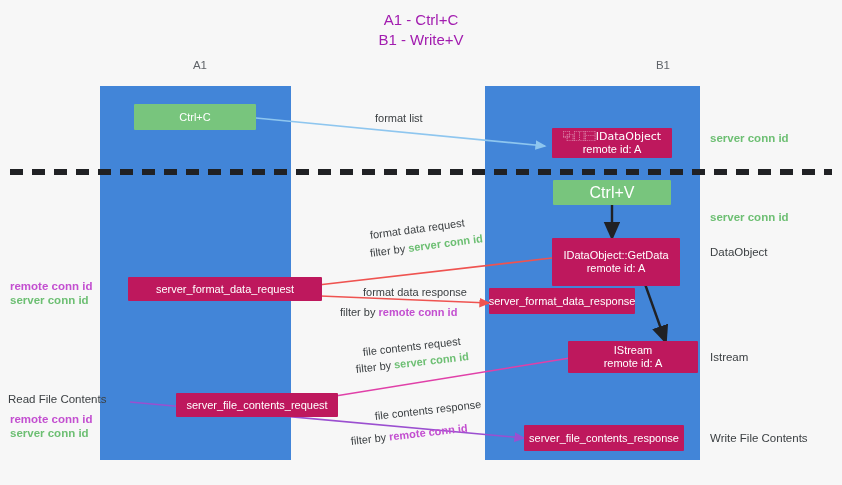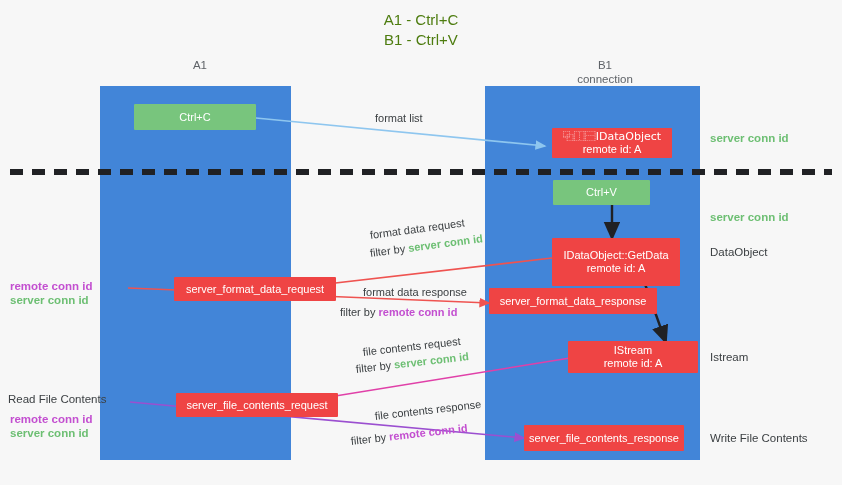--- a/index.html
+++ b/index.html
@@ -11,34 +11,34 @@
     color:#3c4043;
     overflow:hidden;
     position:relative;
   }
   #stage { position:absolute; left:0; top:0; width:842px; height:485px; }
 
   svg.layer { position:absolute; left:0; top:0; width:842px; height:485px; pointer-events:none; }
 
   .title {
     position:absolute; left:0; top:10px; width:842px;
-    text-align:center; font-size:15px; line-height:20px; color:#4d7c0f;
+    text-align:center; font-size:15px; line-height:20px; color:#a21caf;
   }
   .col-head {
     position:absolute; text-align:center; font-size:11.5px; line-height:14px; color:#5f6368;
   }
   .lane { position:absolute; background:#4285d8; }
 
   .node {
     position:absolute; display:flex; flex-direction:column;
     align-items:center; justify-content:center;
     color:#ffffff; text-align:center; line-height:13px;
     border-radius:1px;
   }
-  .node.orange { background:#ef4444; }
+  .node.orange { background:#be185d; }
   .node.green  { background:#78c57d; }
   .node span { display:block; white-space:nowrap; }
 
   .edge-label {
     position:absolute; font-size:11px; line-height:14px; color:#3c4043;
     white-space:nowrap;
   }
   .edge-label.rot-a { transform:rotate(-7.5deg); transform-origin:left top; }
   .edge-label.rot-b { transform:rotate(-6.5deg); transform-origin:left top; }
   .side-label {
@@ -50,29 +50,28 @@
   .bold-g { color:#6dbf73; font-weight:bold; }
   .mojibake { font-family:"DejaVu Sans", sans-serif; }
 </style>
 </head>
 <body>
 
 <div id="stage">
 
   <div class="title">
     <div>A1 - Ctrl+C</div>
-    <div>B1 - Ctrl+V</div>
+    <div>B1 - Write+V</div>
   </div>
 
   <div class="col-head" style="left:140px; top:58px; width:120px;">
     <div>A1</div>
   </div>
-  <div class="col-head" style="left:540px; top:58px; width:130px;">
+  <div class="col-head" style="left:540px; top:58px; width:130px;text-align:right;">
     <div>B1</div>
-    <div>connection</div>
   </div>
 
   <div class="lane" style="left:100px; top:86px; width:191px; height:374px;"></div>
   <div class="lane" style="left:485px; top:86px; width:215px; height:374px;"></div>
 
   <svg class="layer" viewBox="0 0 842 485">
     <defs>
       <marker id="ah-blue" markerWidth="7" markerHeight="7" refX="6" refY="3" orient="auto">
         <path d="M0,0 L7,3 L0,6 z" fill="#8ec6ef"></path>
       </marker>
@@ -102,43 +101,43 @@
 
     <path d="M570,358 L292,403" stroke="#e040a8" stroke-width="1.6" fill="none" marker-end="url(#ah-magenta)"></path>
 
     <path d="M130,402 L524,438" stroke="#9b4fd0" stroke-width="1.6" fill="none" marker-end="url(#ah-purple)"></path>
   </svg>
 
   <div class="node green" style="left:134px; top:104px; width:122px; height:26px; font-size:11px;">
     <span>Ctrl+C</span>
   </div>
 
-  <div class="node orange" style="left:128px; top:277px; width:162px; height:24px; font-size:11px;margin-left:46px;">
+  <div class="node orange" style="left:128px; top:277px; width:194px; height:24px; font-size:11px;">
     <span>server_format_data_request</span>
   </div>
 
   <div class="node orange" style="left:128px; top:393px; width:162px; height:24px; font-size:11px;margin-left:48px;">
     <span>server_file_contents_request</span>
   </div>
 
   <div class="node orange" style="left:552px; top:128px; width:120px; height:30px; font-size:11px;">
     <span class="mojibake">⿻⿰⿱IDataObject</span>
     <span>remote id: A</span>
   </div>
 
-  <div class="node green" style="left:553px; top:180px; width:97px; height:25px; font-size:11px;text-align:right;">
+  <div class="node green" style="left:553px; top:180px; width:118px; height:25px; font-size:16px;text-align:right;">
     <span>Ctrl+V</span>
   </div>
 
   <div class="node orange" style="left:552px; top:238px; width:128px; height:48px; font-size:11px;">
     <span>IDataObject::GetData</span>
     <span>remote id: A</span>
   </div>
 
-  <div class="node orange" style="left:489px; top:288px; width:168px; height:26px; font-size:11px;">
+  <div class="node orange" style="left:489px; top:288px; width:146px; height:26px; font-size:11px;">
     <span>server_format_data_response</span>
   </div>
 
   <div class="node orange" style="left:568px; top:341px; width:130px; height:32px; font-size:11px;">
     <span>IStream</span>
     <span>remote id: A</span>
   </div>
 
   <div class="node orange" style="left:524px; top:425px; width:160px; height:26px; font-size:11px;">
     <span>server_file_contents_response</span>

